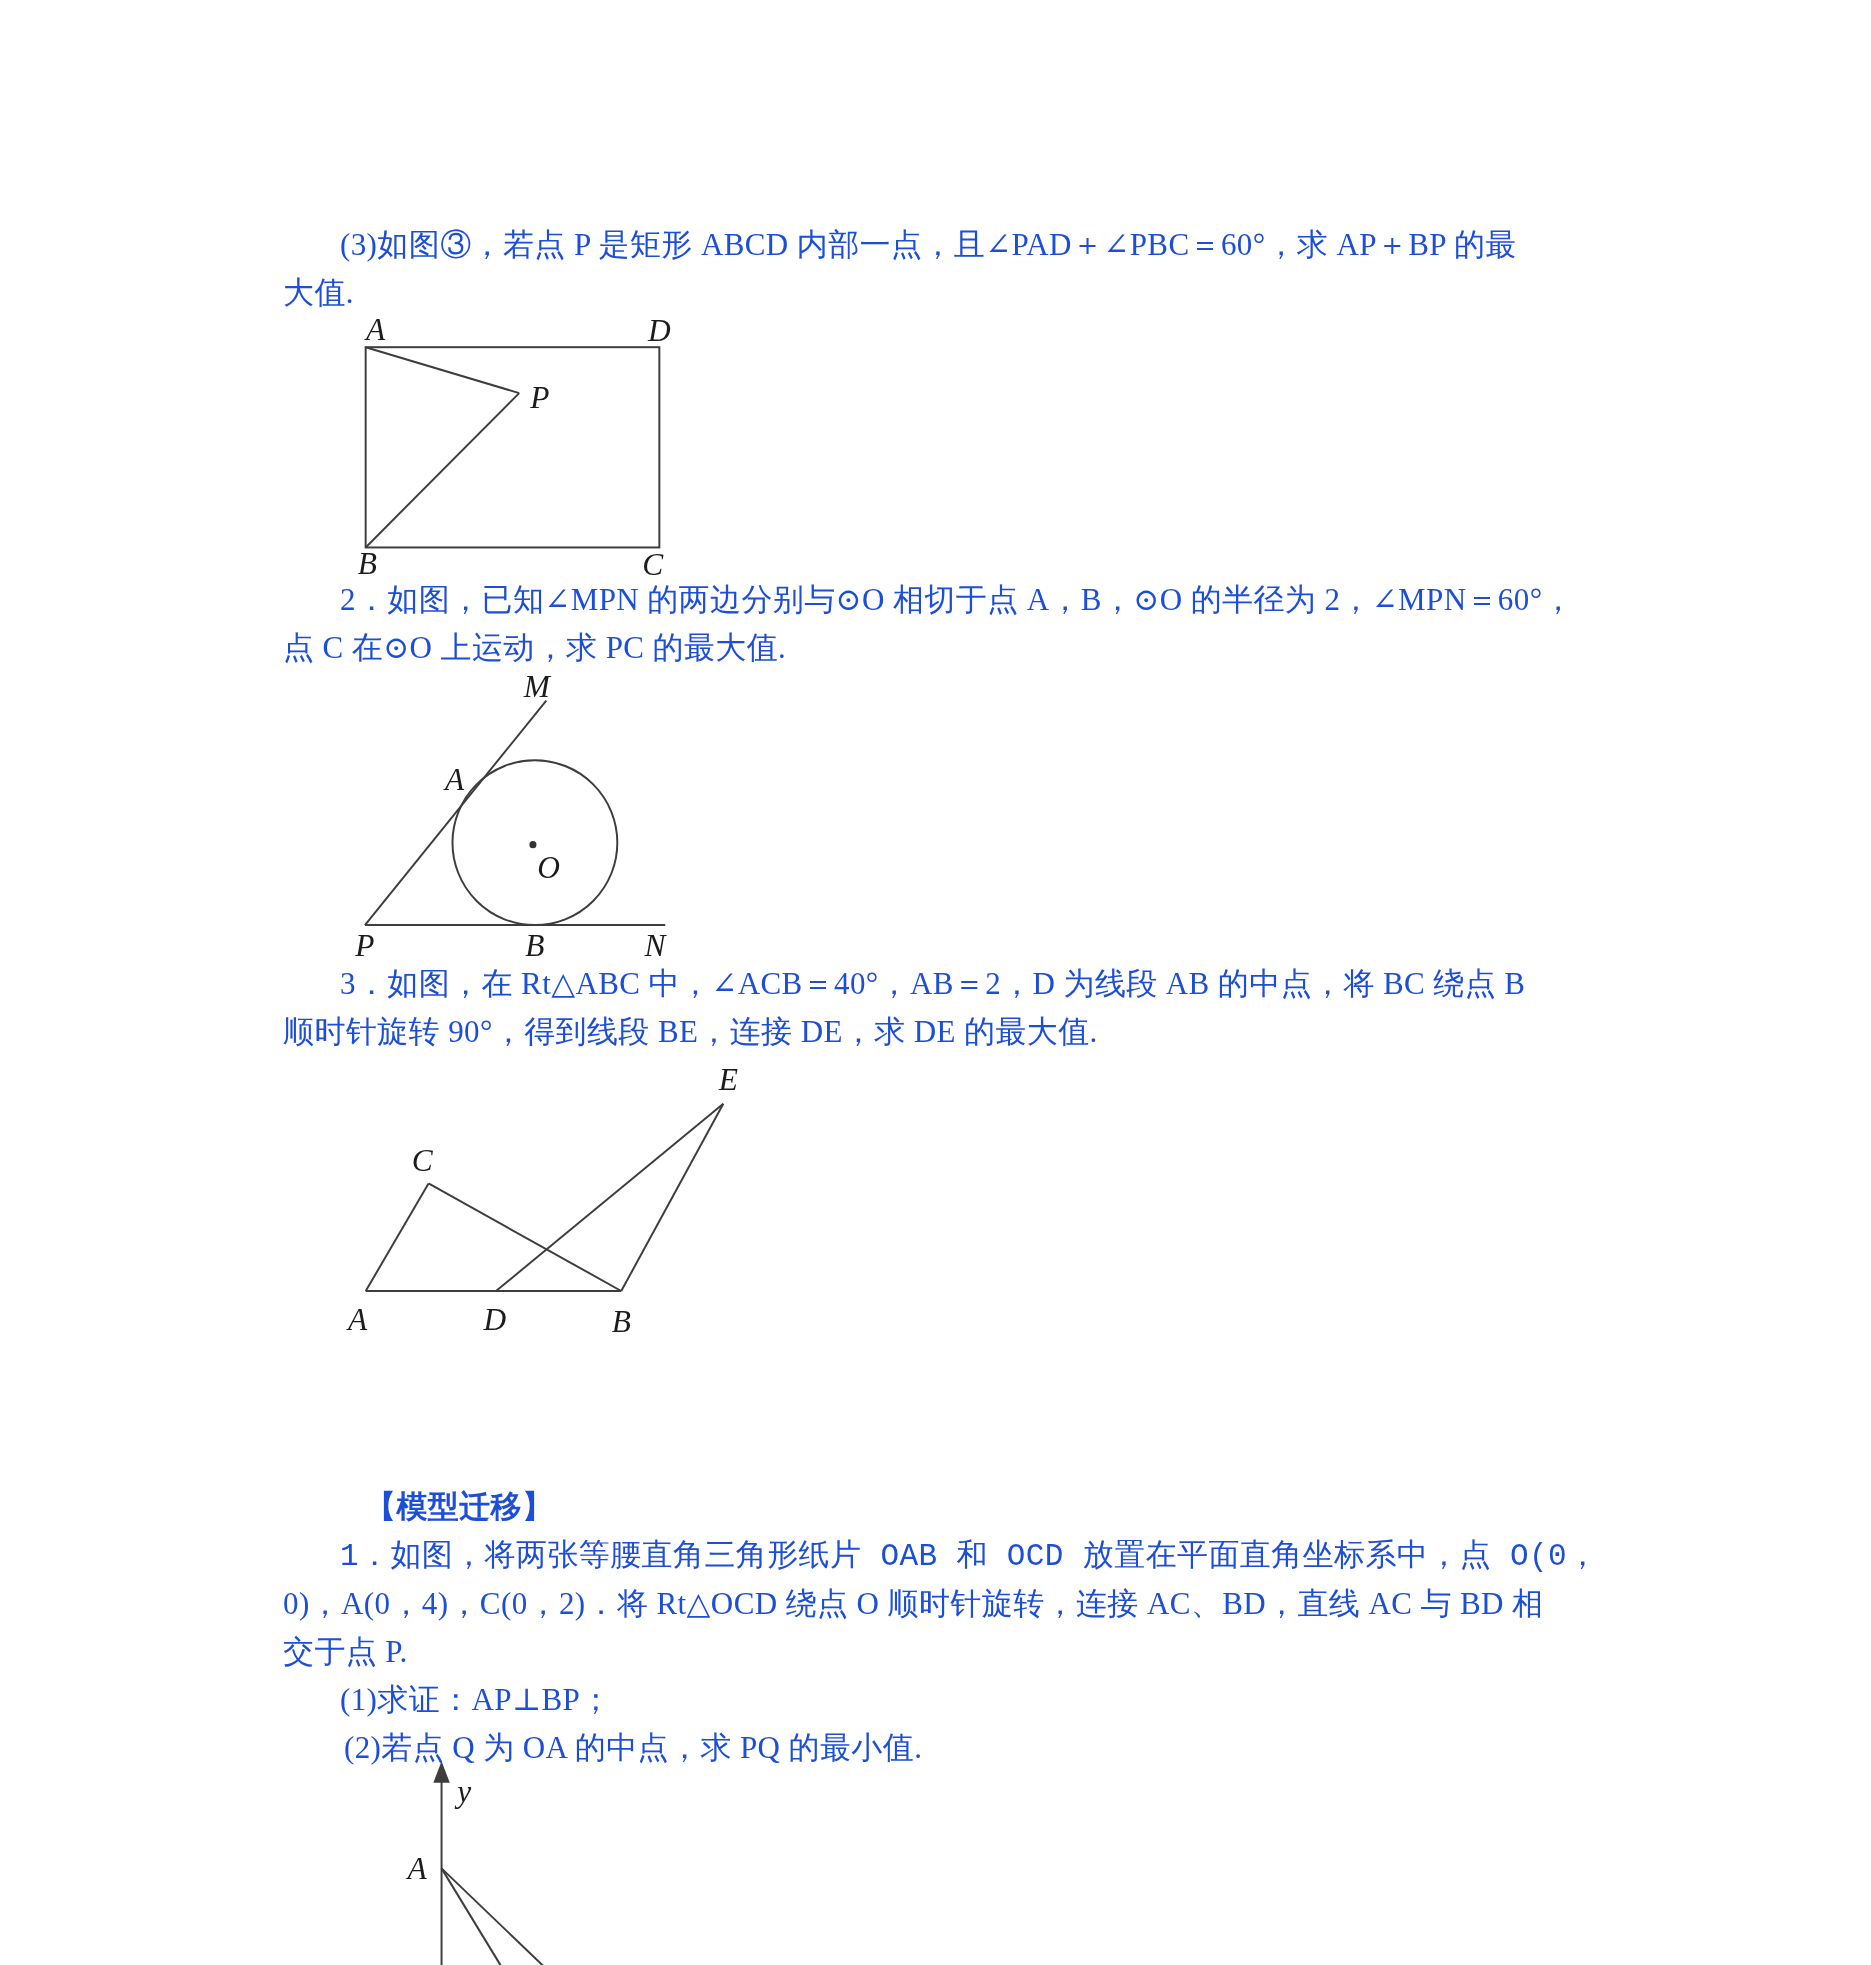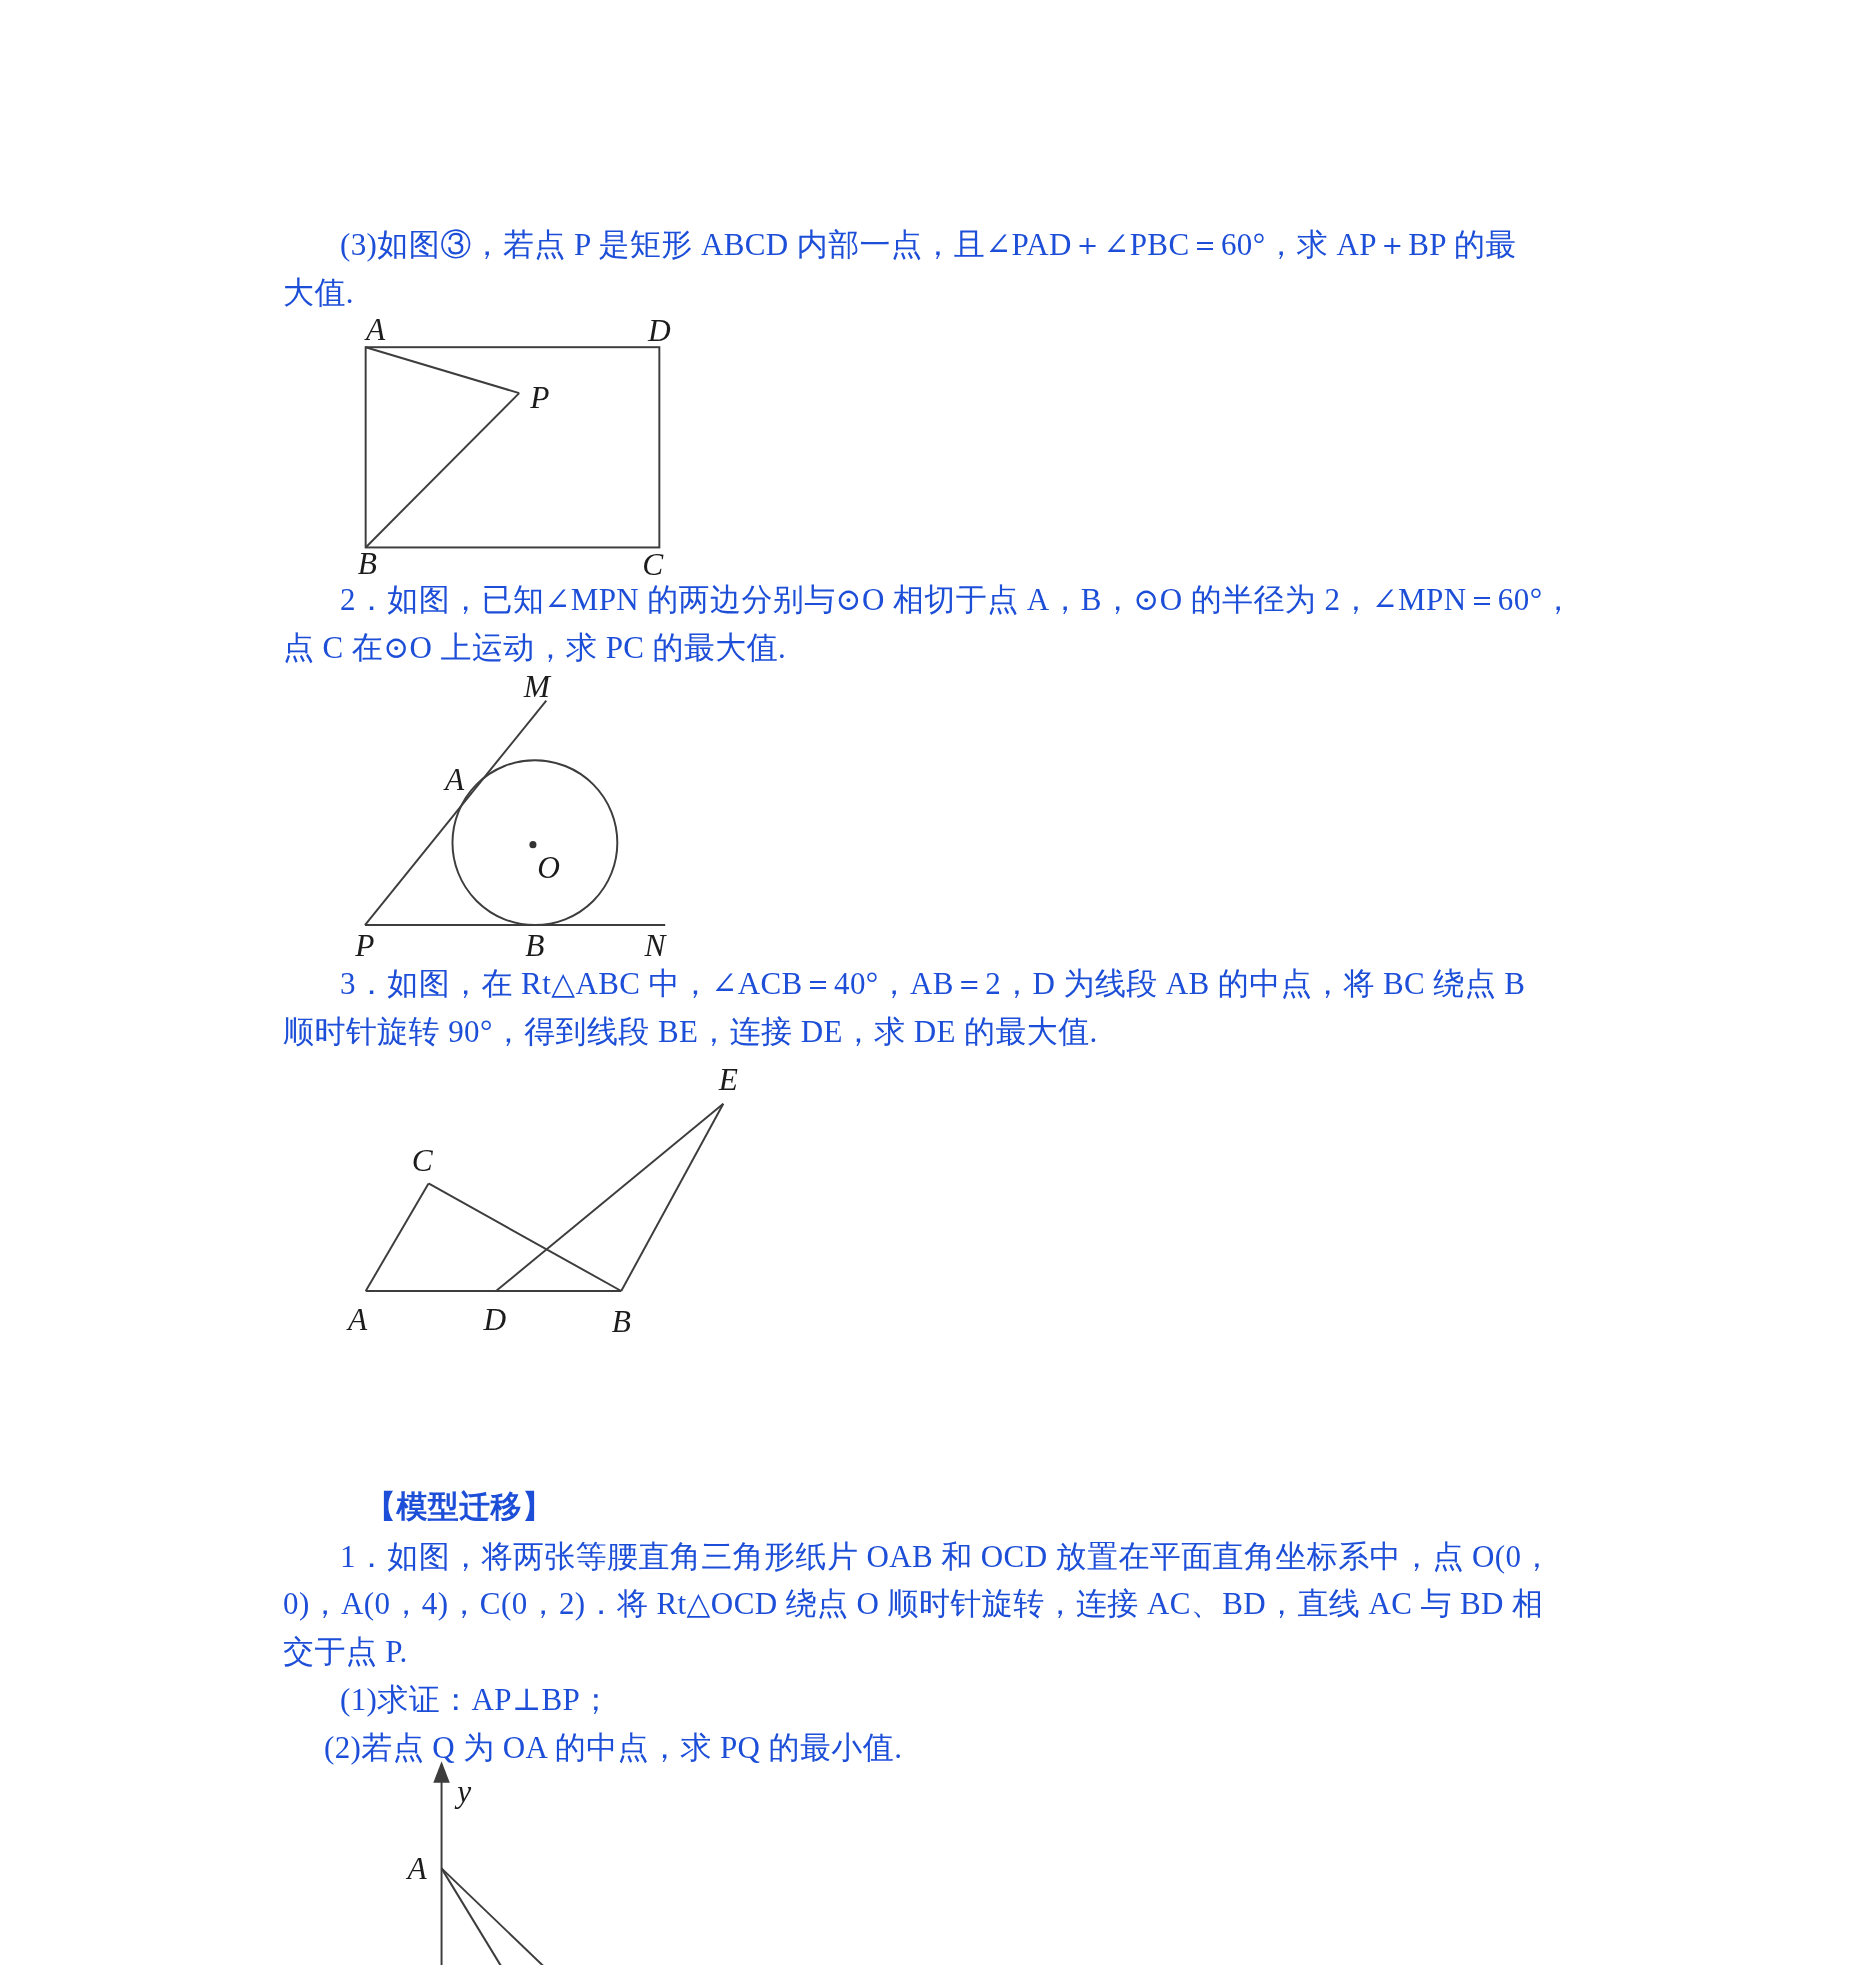--- a/index.html
+++ b/index.html
@@ -79,25 +79,25 @@
     </g>
     <text x="110" y="685" text-anchor="middle">A</text>
     <text x="460" y="685" text-anchor="middle">D</text>
     <text x="782" y="690" text-anchor="middle">B</text>
     <text x="275" y="280" text-anchor="middle">C</text>
     <text x="1055" y="75" text-anchor="middle">E</text>
   </svg>
 
   <div class="tline heading" style="top:1488px;left:340px;">【模型迁移】</div>
 
-  <div class="tline" style="top:1538px;left:340px;">1．如图，将两张等腰直角三角形纸片 OAB 和 OCD 放置在平面直角坐标系中，点 O(0，</div>
+  <div class="tline" style="top:1538px;left:340px;font-family:Liberation Mono, monospace;">1．如图，将两张等腰直角三角形纸片 OAB 和 OCD 放置在平面直角坐标系中，点 O(0，</div>
   <div class="tline" style="top:1585px;left:283px;">0)，A(0，4)，C(0，2)．将 Rt△OCD 绕点 O 顺时针旋转，连接 AC、BD，直线 AC 与 BD 相</div>
   <div class="tline" style="top:1633px;left:283px;">交于点 P.</div>
   <div class="tline" style="top:1681px;left:340px;">(1)求证：AP⊥BP；</div>
-  <div class="tline" style="top:1729px;left:324px;">(2)若点 Q 为 OA 的中点，求 PQ 的最小值.</div>
+  <div class="tline" style="top:1729px;left:344px;">(2)若点 Q 为 OA 的中点，求 PQ 的最小值.</div>
 
   <svg class="fig" style="left:330px;top:1749px;" width="491" height="531" viewBox="0 0 1250 1350">
     <g class="shape">
       <line x1="284" y1="1240" x2="284" y2="70"></line>
       <line x1="30" y1="955" x2="1170" y2="955"></line>
     </g>
     <polygon points="284,30 263,85 305,85" fill="#3d3d3d"></polygon>
     <polygon points="1205,955 1150,934 1150,976" fill="#3d3d3d"></polygon>
     <g class="shape">
       <line x1="284" y1="303" x2="964" y2="955"></line>

